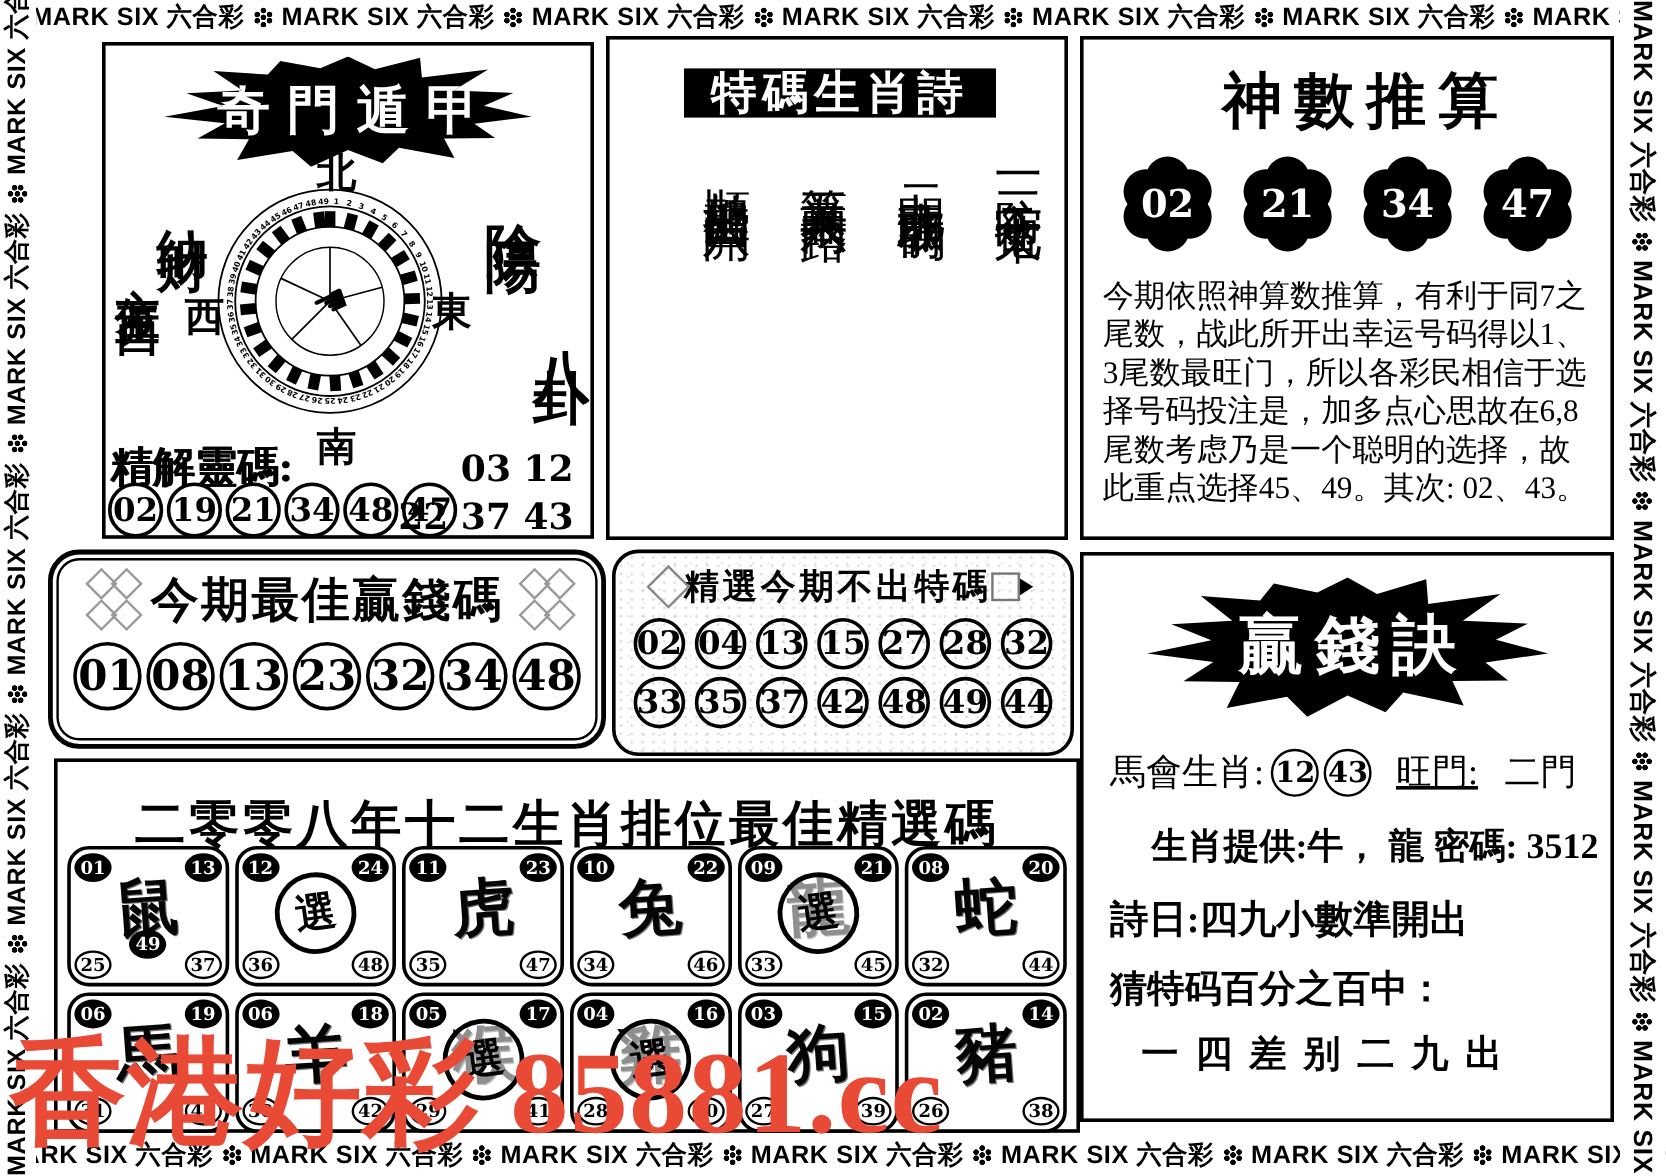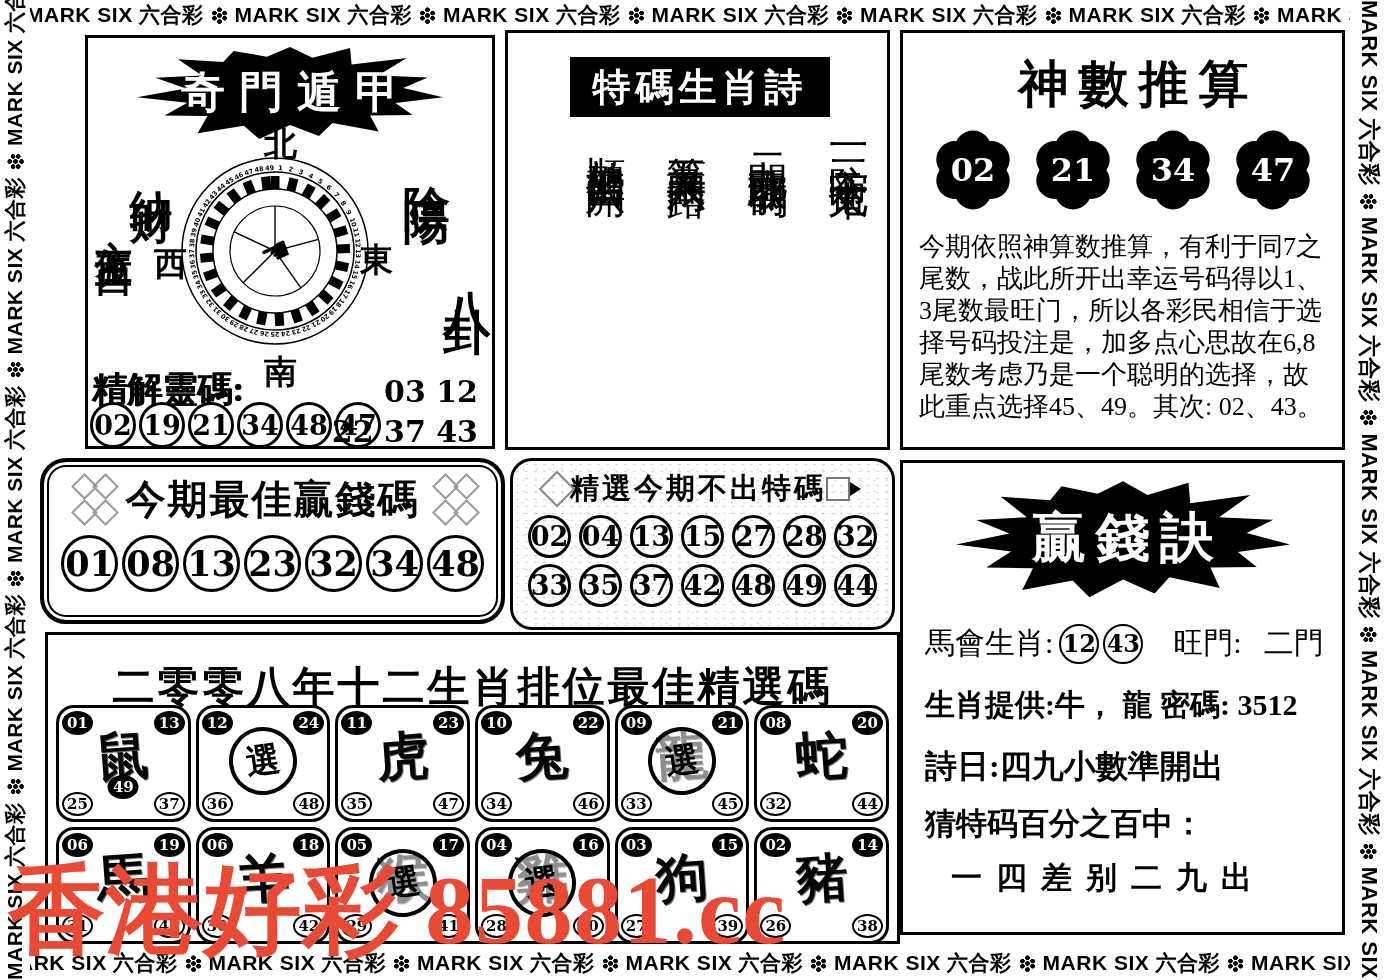--- a/index.html
+++ b/index.html
@@ -44,21 +44,21 @@
   #bagua{left:348px;top:216px;font-size:47px;font-weight:bold;letter-spacing:16px;}
   #qi-codes-label{position:absolute;left:4px;top:328px;font-size:35px;font-weight:900;
       font-family:"Liberation Serif",serif;text-shadow:1px 0 #000;}
   .codes-row{position:absolute;left:2px;top:364px;display:flex;gap:3px;}
   .codes-row .cnum{width:46px;height:46px;font-size:27px;}
   #qi-side{position:absolute;right:14px;top:334px;text-align:right;font-family:"DejaVu Serif",serif;
       font-weight:bold;font-size:30px;line-height:40px;}
   #compass-svg{position:absolute;left:92px;top:118px;}
   
   #panelB{left:505px;top:30px;width:385px;height:420px;}
-  .poem-bar{position:absolute;left:62px;top:24px;width:260px;height:60px;background:#000;color:#fff;
+  .poem-bar{position:absolute;left:62px;top:24px;width:260px;height:41px;background:#000;color:#fff;
       display:flex;align-items:center;justify-content:center;}
   .poem-bar span{font-size:38px;font-weight:bold;letter-spacing:5px;font-family:"Liberation Serif",serif;}
   #poem-lines{position:absolute;left:16px;top:92px;height:316px;width:352px;writing-mode:vertical-rl;
       font-family:"Liberation Serif","DejaVu Serif",serif;font-size:40px;}
   .poem-col{margin-left:26px;letter-spacing:4px;}
   
   #panelC{left:900px;top:30px;width:445px;height:420px;}
   #shenshu-title{margin-top:18px;text-align:center;font-size:50px;font-weight:bold;letter-spacing:10px;margin-left:32px;}
   #shenshu-numbers{display:flex;justify-content:center;gap:16px;margin-top:10px;}
   .flower{width:84px;height:84px;}
@@ -85,21 +85,21 @@
   .tri{width:0;height:0;border-left:11px solid #000;border-top:7px solid transparent;border-bottom:7px solid transparent;}
   .notout-row{display:flex;justify-content:center;gap:8px;margin-top:6px;}
   .notout-row .cnum{width:43px;height:43px;font-size:27px;background:transparent;}
   
   #panelF{left:900px;top:460px;width:445px;height:475px;}
   .wt-banner{left:52px;top:12px;width:336px;height:126px;}
   .wt-banner span{font-size:54px;letter-spacing:10px;padding-left:10px;}
   .wt-line{position:absolute;left:22px;right:10px;font-family:"Liberation Serif","DejaVu Serif",serif;}
   #wt1{top:160px;font-size:30px;display:flex;align-items:center;gap:6px;}
   #wt1 .cnum{width:40px;height:40px;font-size:24px;border-width:2.5px;}
-  #wt2{top:222px;font-size:30px;font-weight:bold;}
+  #wt2{top:222px;font-size:30px;font-weight:bold;text-align:right;}
   #wt3{top:282px;font-size:32px;font-weight:bold;}
   #wt4{top:340px;font-size:31px;font-weight:900;font-family:"Liberation Sans",sans-serif;}
   #wt5{top:394px;left:48px;font-size:31px;font-weight:bold;letter-spacing:14px;}
   #wt6{top:448px;left:62px;font-size:31px;font-weight:bold;letter-spacing:12px;}
   
   #panelG{left:45px;top:632px;width:855px;height:312px;}
   #zodiac-title{text-align:center;margin-top:24px;font-size:42px;font-weight:bold;letter-spacing:3px;}
   #zodiac-grid{position:absolute;left:8px;top:70px;right:8px;display:grid;
       grid-template-columns:repeat(6,1fr);gap:5px;}
   .zcell{position:relative;height:111px;border:3.5px solid #000;border-radius:18px;background:#fff;}
@@ -360,21 +360,21 @@
   <div class="panel" id="panelF">
     <div class="starburst wt-banner" style="clip-path: polygon(50% 5%, 57.3% 15.8%, 69.5% 6.1%, 70% 22.5%, 87.9% 15.9%, 78.6% 33.5%, 94.7% 35.5%, 86.8% 46.1%, 99.7% 55.2%, 84.2% 61.1%, 89.8% 73%, 76% 73.4%, 78.8% 89.6%, 63.8% 81.1%, 59.4% 94%, 50% 83%, 40% 97%, 35% 83.8%, 20% 91.3%, 23.2% 74.1%, 9.3% 73.5%, 16.7% 60.8%, 0.3% 55.2%, 16.2% 46.4%, 6.3% 35.8%, 21.4% 33.5%, 13.6% 17.2%, 28.3% 20.1%, 31.7% 8.9%, 42.5% 14.8%);">
       <span>贏錢訣</span>
     </div>
     <div class="wt-line" id="wt1">
       <span>馬會生肖:</span>
       <span class="inline-circles" style="display:inline-flex;gap:4px;">
           <span class="cnum">12</span>
           <span class="cnum">43</span>
         </span>
-      <span style="margin-left:24px;">旺門:</span>
+      <span style="margin-left:14px;text-decoration:underline;">旺門:</span>
       <span style="margin-left:16px;">二門</span>
     </div>
     <div class="wt-line" id="wt2">生肖提供:牛， 龍 密碼: 3512</div>
     <div class="wt-line" id="wt4">猜特码百分之百中：</div>
     <div class="wt-line" id="wt3">詩日:四九小數準開出</div>
     <div class="wt-line" id="wt5">一四差别二九出</div>
   </div>
 
   <div class="panel" id="panelG">
     <div id="zodiac-title" class="serif">二零零八年十二生肖排位最佳精選碼</div>

